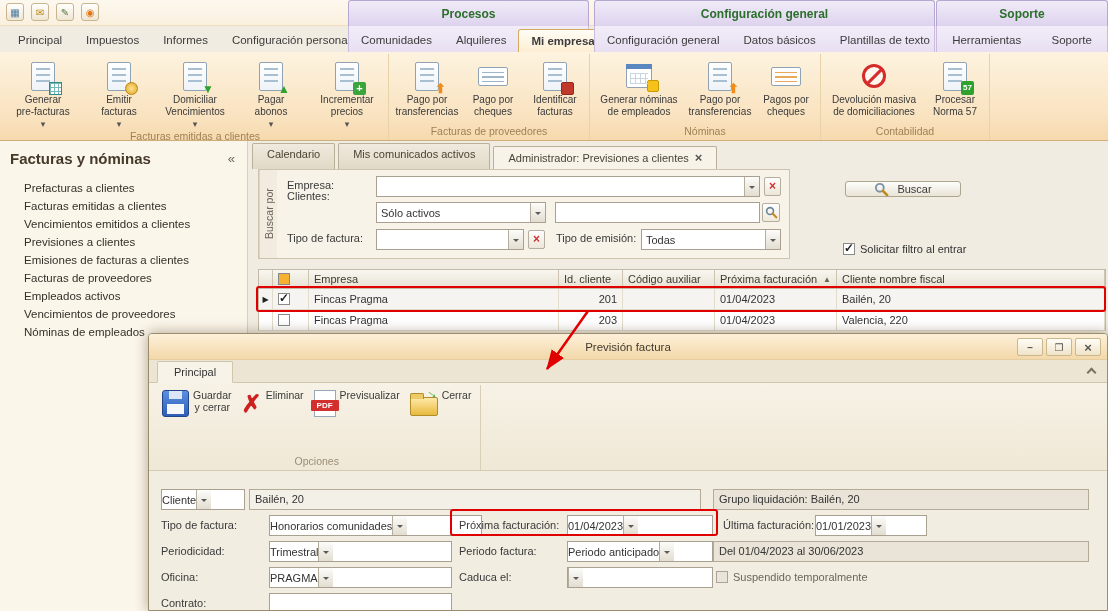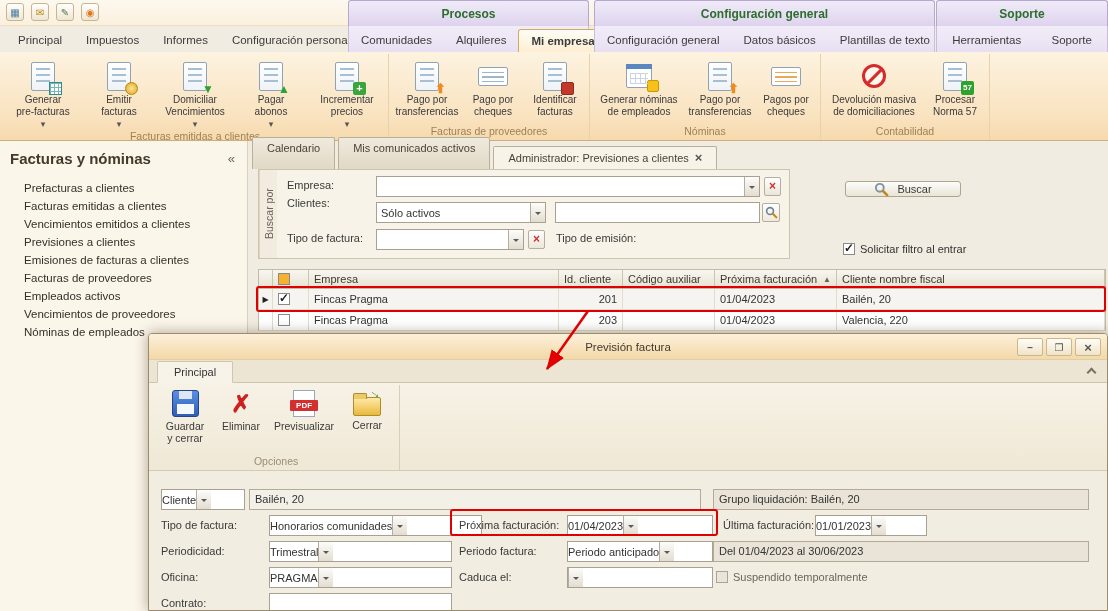--- a/index.html
+++ b/index.html
@@ -66,21 +66,21 @@
 
   
   .sidebar{position:absolute;left:0;top:141px;width:248px;height:470px;background:#fbf6ea;border-right:1px solid #d9d0ba}
   .sb-head{position:relative;padding:9px 10px 12px;font-size:15px;font-weight:bold;color:#45392a}
   .sb-col{position:absolute;right:12px;top:10px;color:#6a6456;font-size:13px;font-weight:normal}
   .sb-col::after{content:"«"}
   .sb-item{padding:3px 8px 3px 24px;color:#35302a;font-size:11.5px;white-space:nowrap;cursor:default}
 
   
   .doctabs{position:absolute;left:252px;top:146px;height:23px;display:flex;gap:3px;align-items:flex-end}
-  .dtab{height:32px;line-height:20px;padding:0 14px;background:linear-gradient(#efeadd,#e0d9c6);border:1px solid #b9b09a;border-bottom:none;border-radius:2px 2px 0 0;color:#4a4436;white-space:nowrap}
+  .dtab{height:26px;line-height:20px;padding:0 14px;background:linear-gradient(#efeadd,#e0d9c6);border:1px solid #b9b09a;border-bottom:none;border-radius:2px 2px 0 0;color:#4a4436;white-space:nowrap}
   .dtab.active{background:#f7f3e8;height:23px;display:flex;align-items:center;gap:6px}
   .dtab .x{color:#555;font-weight:bold;font-size:11px}
   .dtab .x::after{content:"×";font-size:13px}
 
   
   .filter{position:absolute;left:258px;top:169px;width:532px;height:90px;background:#f7f3e8;border:1px solid #cdc4ae}
   .vlabel{position:absolute;left:0;top:0;bottom:0;width:18px;border-right:1px solid #ddd5c1;background:#f1ecdf;writing-mode:vertical-rl;transform:rotate(180deg);display:flex;align-items:center;justify-content:center;color:#6a6456;font-size:10.5px}
   .flbl{position:absolute;color:#3a3a3a}
   .combo{position:absolute;height:21px;background:#fff;border:1px solid #a9a092;display:flex;align-items:center}
   .combo .cval{flex:1;padding:0 4px;white-space:nowrap;overflow:hidden}
@@ -117,21 +117,21 @@
   .wbtn{width:26px;height:18px;border:1px solid #c9b98f;border-radius:2px;background:linear-gradient(#fffdf7,#f0e3c8);display:flex;align-items:center;justify-content:center;font-size:10px;color:#555}
   .w-min::after{content:"–";font-weight:bold}
   .w-max::after{content:"❐"}
   .w-close::after{content:"×";font-size:13px;font-weight:bold}
   .dtabs{height:23px;background:#ece5d3;border-bottom:1px solid #cfc5ab;display:flex;align-items:flex-end;padding-left:8px;position:relative}
   .dtab2{padding:4px 16px;background:#f7f3e8;border:1px solid #cfc5ab;border-bottom:1px solid #f7f3e8;border-radius:2px 2px 0 0;margin-bottom:-1px}
   .chev{position:absolute;right:12px;top:9px;width:7px;height:7px;border-left:2px solid #7a735f;border-top:2px solid #7a735f;transform:rotate(45deg)}
   .dtoolbar{height:88px;background:linear-gradient(#f7f2e6,#efe8d6);border-bottom:1px solid #d5cbb3;display:flex;padding:2px 4px 0}
   .tgroup{display:flex;flex-direction:column;border-right:1px solid #d9cfb7;padding:0 4px}
   .tbtns{flex:1;display:flex;align-items:flex-start}
-  .tbtn{min-width:56px;padding:5px 5px 0;display:flex;flex-direction:column;align-items:center;gap:4px}
+  .tbtn{min-width:56px;padding:5px 5px 0;display:flex;align-items:flex-start;gap:4px}
   .tlabel{font-size:10.5px;line-height:11.5px;text-align:center;white-space:pre-line;color:#3a3a3a}
   .tcap{height:16px;line-height:15px;text-align:center;color:#9a8e74;font-size:10.5px}
   .isave{position:relative;width:27px;height:27px;background:linear-gradient(#5b8fe0,#2d5fb8);border-radius:3px;border:1px solid #23448a}
   .isave::before{content:"";position:absolute;left:6px;top:0;right:6px;height:8px;background:#dce6f5}
   .isave::after{content:"";position:absolute;left:4px;bottom:2px;right:4px;height:10px;background:#f5f7fb}
   .idel{font-size:24px;font-weight:bold;color:#cf2020;line-height:27px}
   .idel::after{content:"✗"}
   .ipdf{position:relative;width:22px;height:27px;background:#fff;border:1px solid #98a8b8}
   .ipdf::after{content:"PDF";position:absolute;left:-4px;right:-4px;top:9px;background:#d32f2f;color:#fff;font-size:8px;font-weight:bold;text-align:center;line-height:11px;border-radius:1px}
   .ifold{position:relative;width:28px;height:19px;background:linear-gradient(#ffe9a8,#e8b93c);border:1px solid #b08c2a;border-radius:2px;margin-top:7px}
@@ -364,21 +364,21 @@
 
   <div class="filter">
     <div class="vlabel">Buscar por</div>
     <span class="flbl" style="left:28px;top:9px">Empresa:</span>
     <div class="combo" style="left:117px;top:6px;width:384px">
       <span class="cval"></span>
       <span class="cbtn"></span>
     </div>
     <span class="clearx" style="left:505px;top:7px"></span>
 
-    <span class="flbl" style="left:28px;top:27px">Clientes:</span>
+    <span class="flbl" style="left:28px;top:20px">Clientes:</span>
     <div class="combo" style="left:117px;top:32px;width:170px">
       <span class="cval">Sólo activos</span>
       <span class="cbtn"></span>
     </div>
     <div class="sfield" style="left:296px;top:32px;width:205px">
       <input type="text" value="" style="">
     </div>
     <span class="magbtn" style="left:503px;top:33px">
       <svg width="13" height="13" viewBox="0 0 16 16">
           <circle cx="6.2" cy="6.2" r="4.2" fill="none" stroke="#6a87a0" stroke-width="2"></circle>
@@ -386,20 +386,24 @@
         </svg>
     </span>
 
     <span class="flbl" style="left:28px;top:62px">Tipo de factura:</span>
     <div class="combo" style="left:117px;top:59px;width:148px">
       <span class="cval"></span>
       <span class="cbtn"></span>
     </div>
     <span class="clearx" style="left:269px;top:60px"></span>
     <span class="flbl" style="left:297px;top:62px">Tipo de emisión:</span>
+    <div class="combo" style="left:382px;top:59px;width:140px">
+      <span class="cval">Todas</span>
+      <span class="cbtn"></span>
+    </div>
   </div>
 
   <div class="buscar">
     <svg class="mag" width="15" height="15" viewBox="0 0 16 16">
         <circle cx="6.2" cy="6.2" r="4.2" fill="none" stroke="#7d93a8" stroke-width="2"></circle>
         <line x1="9.6" y1="9.6" x2="14" y2="14" stroke="#c08a1e" stroke-width="2.8" stroke-linecap="round"></line>
       </svg>
     <span>Buscar</span>
   </div>
 

